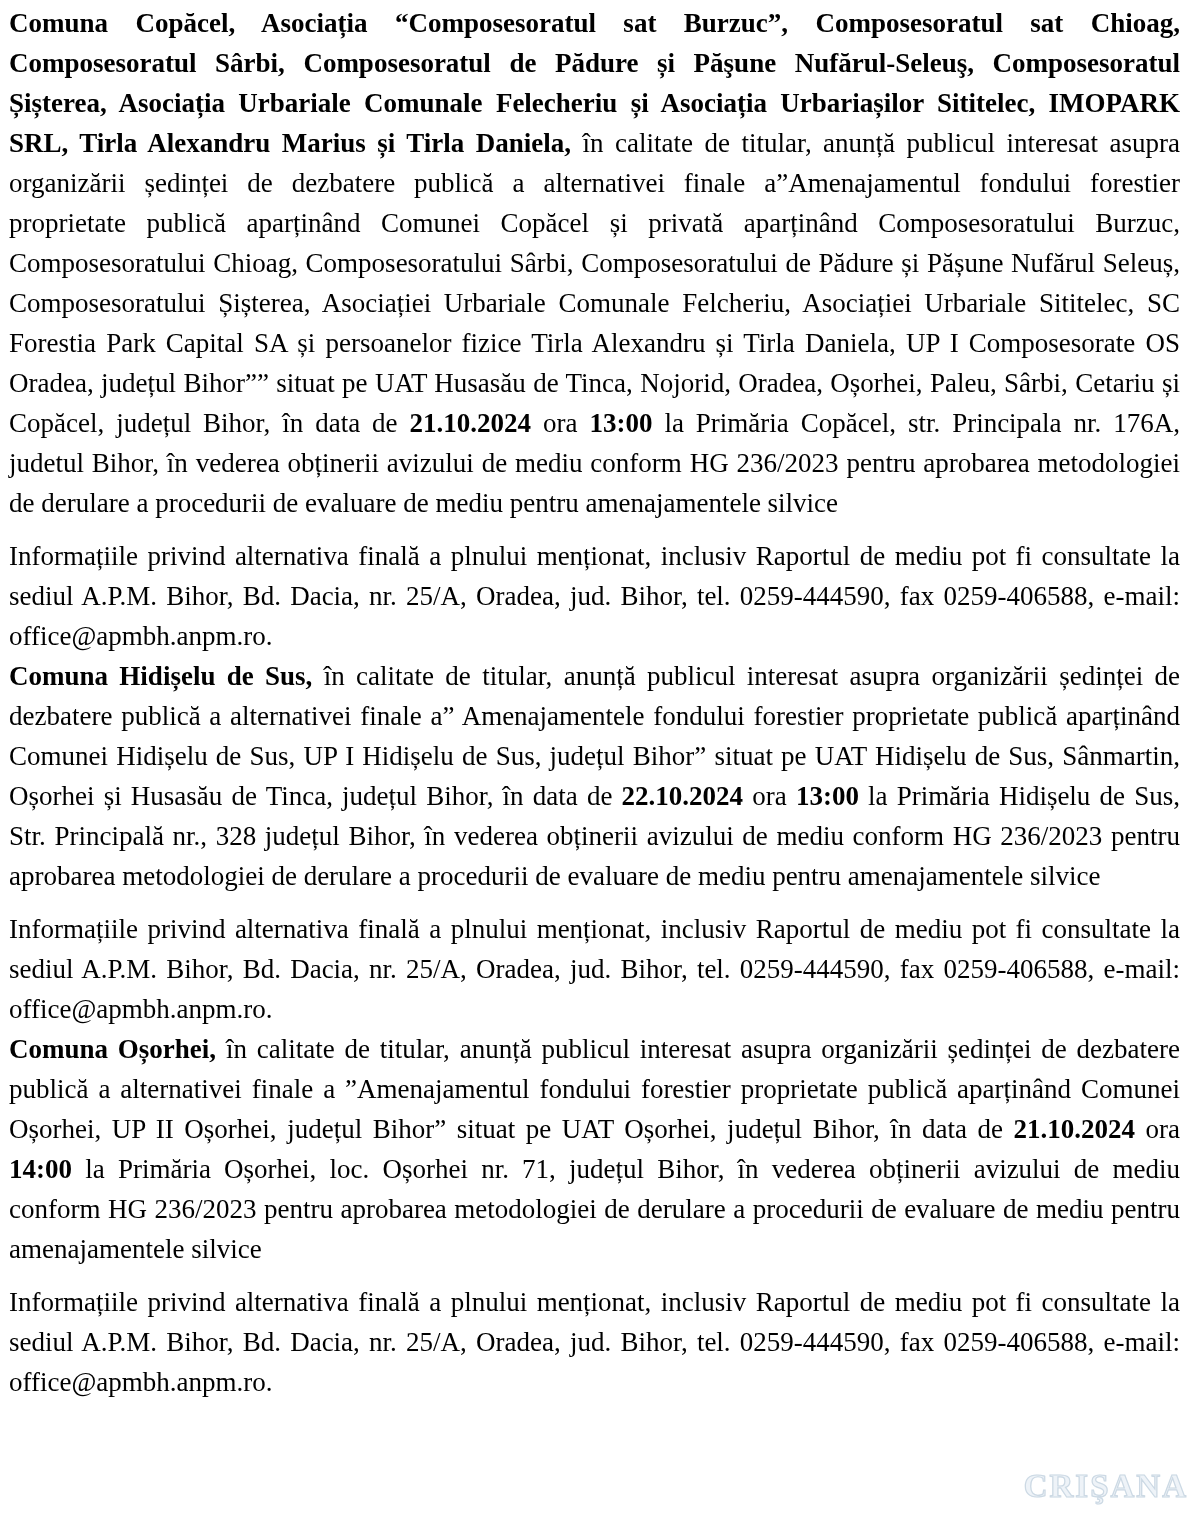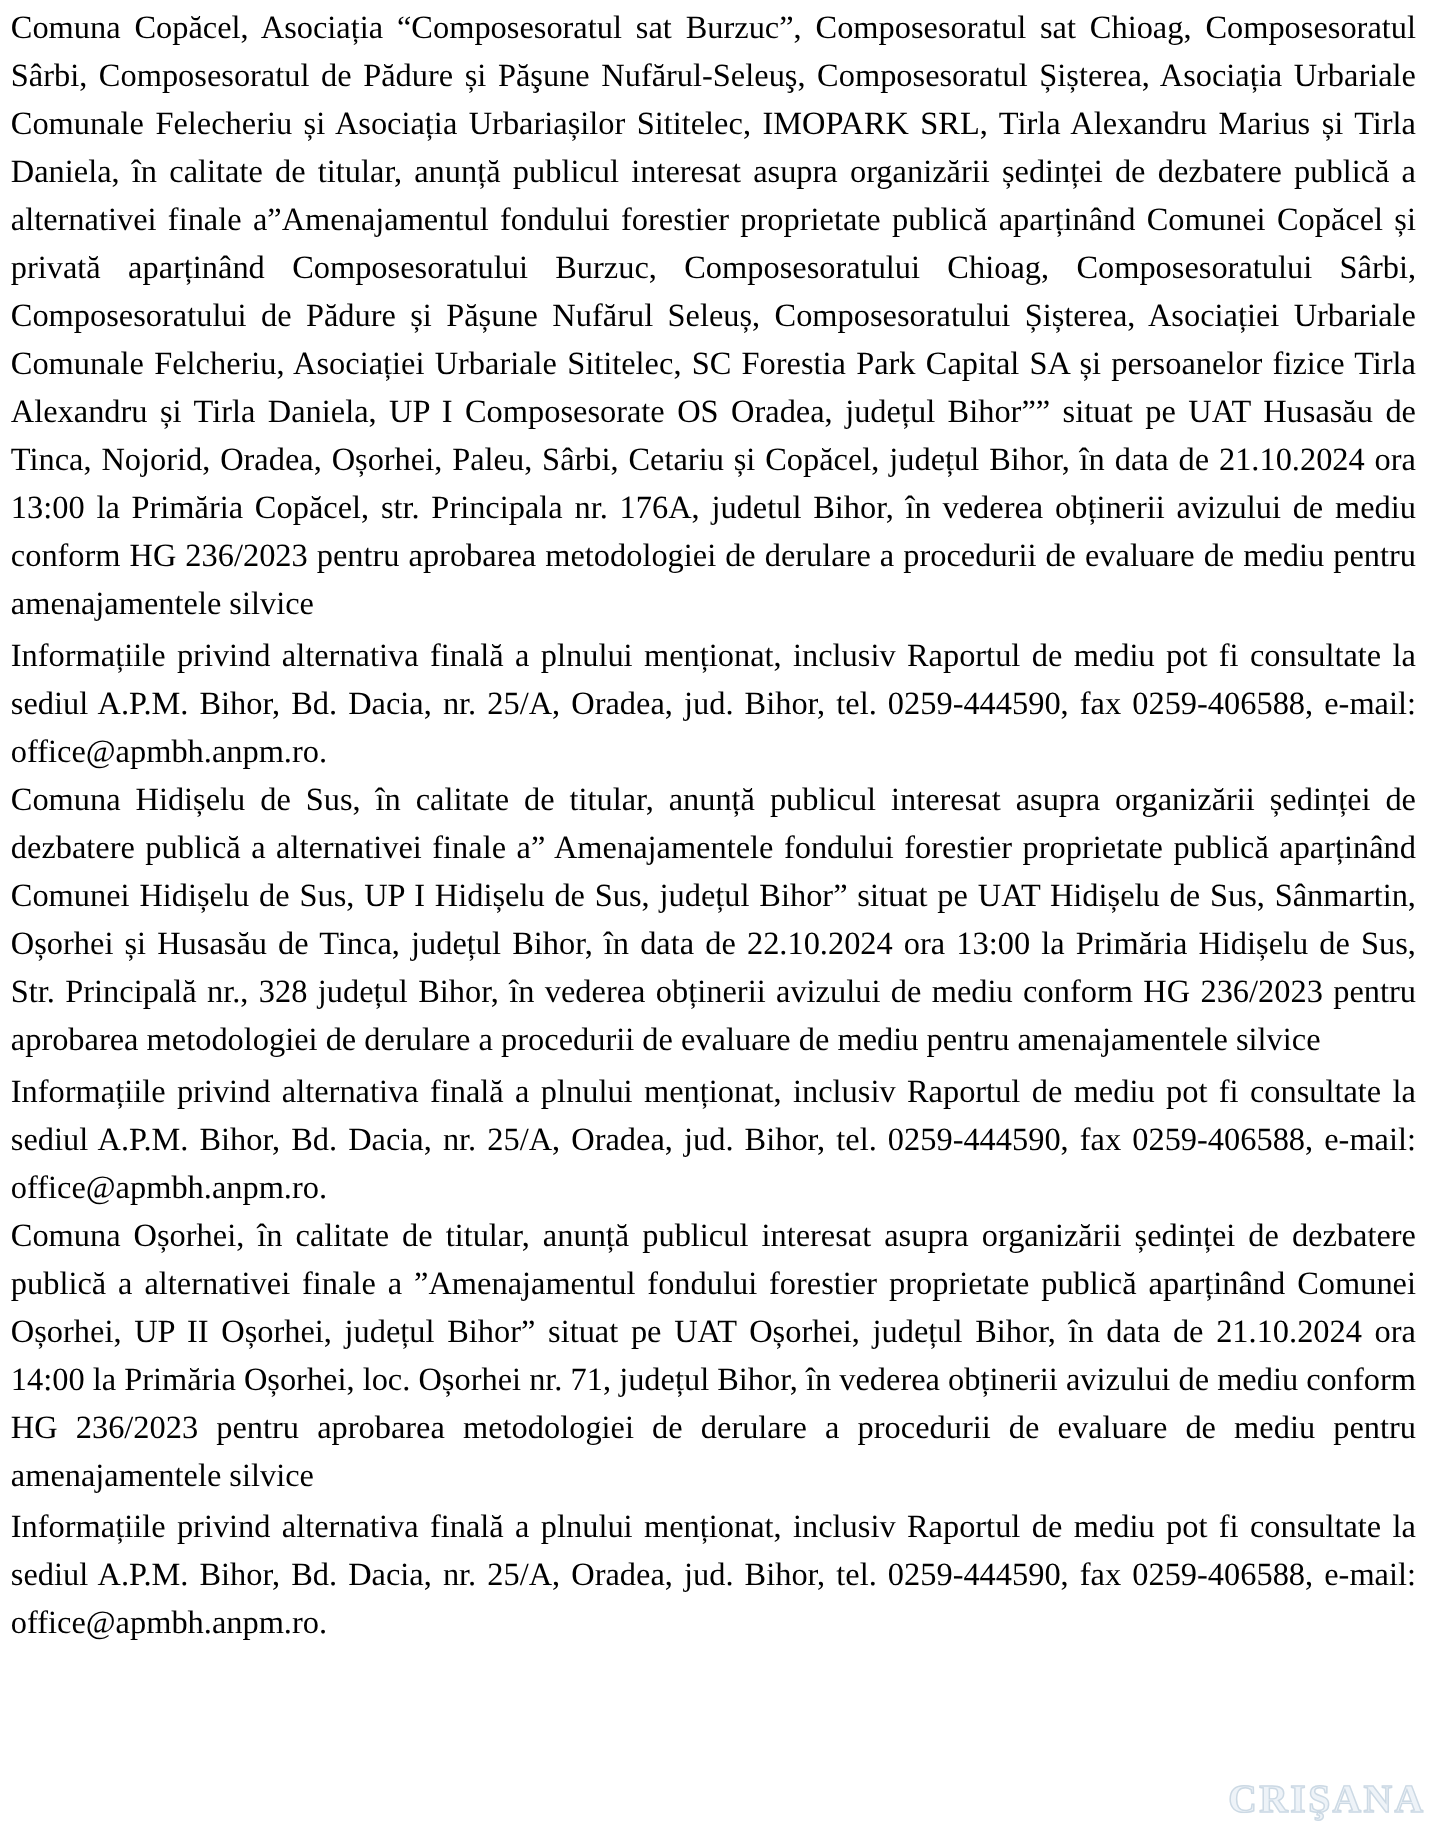--- a/index.html
+++ b/index.html
@@ -19,29 +19,29 @@
     line-height: 40px;
     box-sizing: border-box;
     padding: 3px 20px 0 9px;
     text-align: justify;
   }
   .para {
     margin: 0;
     text-align: justify;
   }
   .para.gap-before {
-    margin-top: 3px;
+    margin-top: 13px;
   }
   .run { white-space: normal; }
-  .run.bold { font-weight: 400; margin-top: 30px; }
+  .run.bold { font-weight: 700; margin-top: 30px; }
   .run.italic { }
   .watermark {
     position: absolute;
     right: 12px;
-    bottom: 10px;
+    bottom: 24px;
     font-family: "Liberation Serif", "DejaVu Serif", serif;
     font-weight: 700;
     font-size: 33px;
     line-height: 1;
     letter-spacing: 2px;
     color: #eef3f8;
     -webkit-text-stroke: 1.2px #ccd9e4;
     text-shadow: 0 0 1px #d4dfe9;
     user-select: none;
     pointer-events: none;

